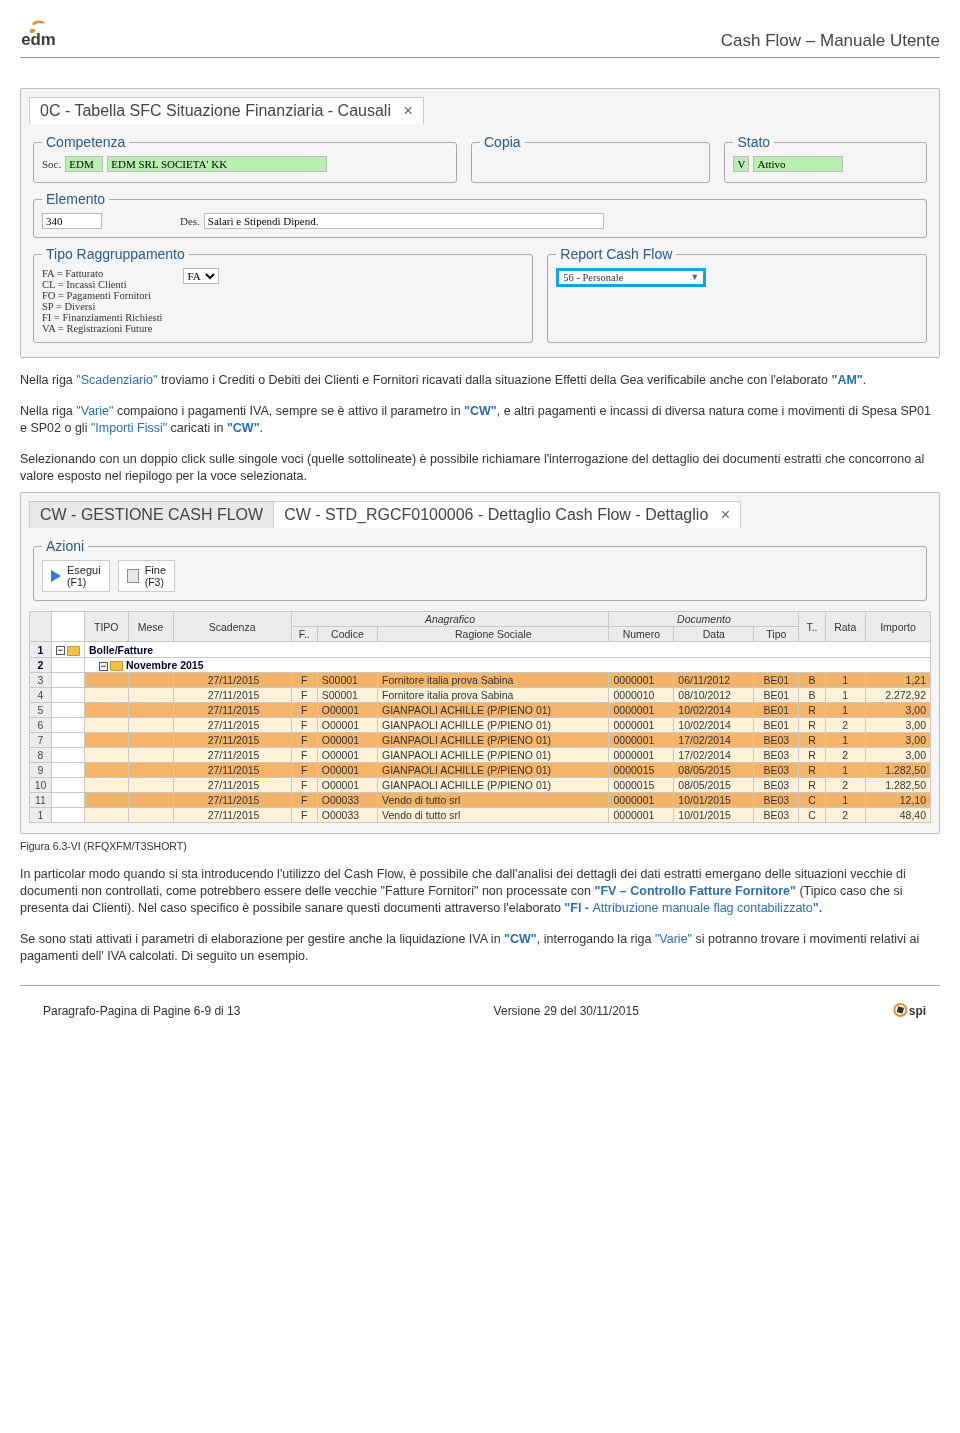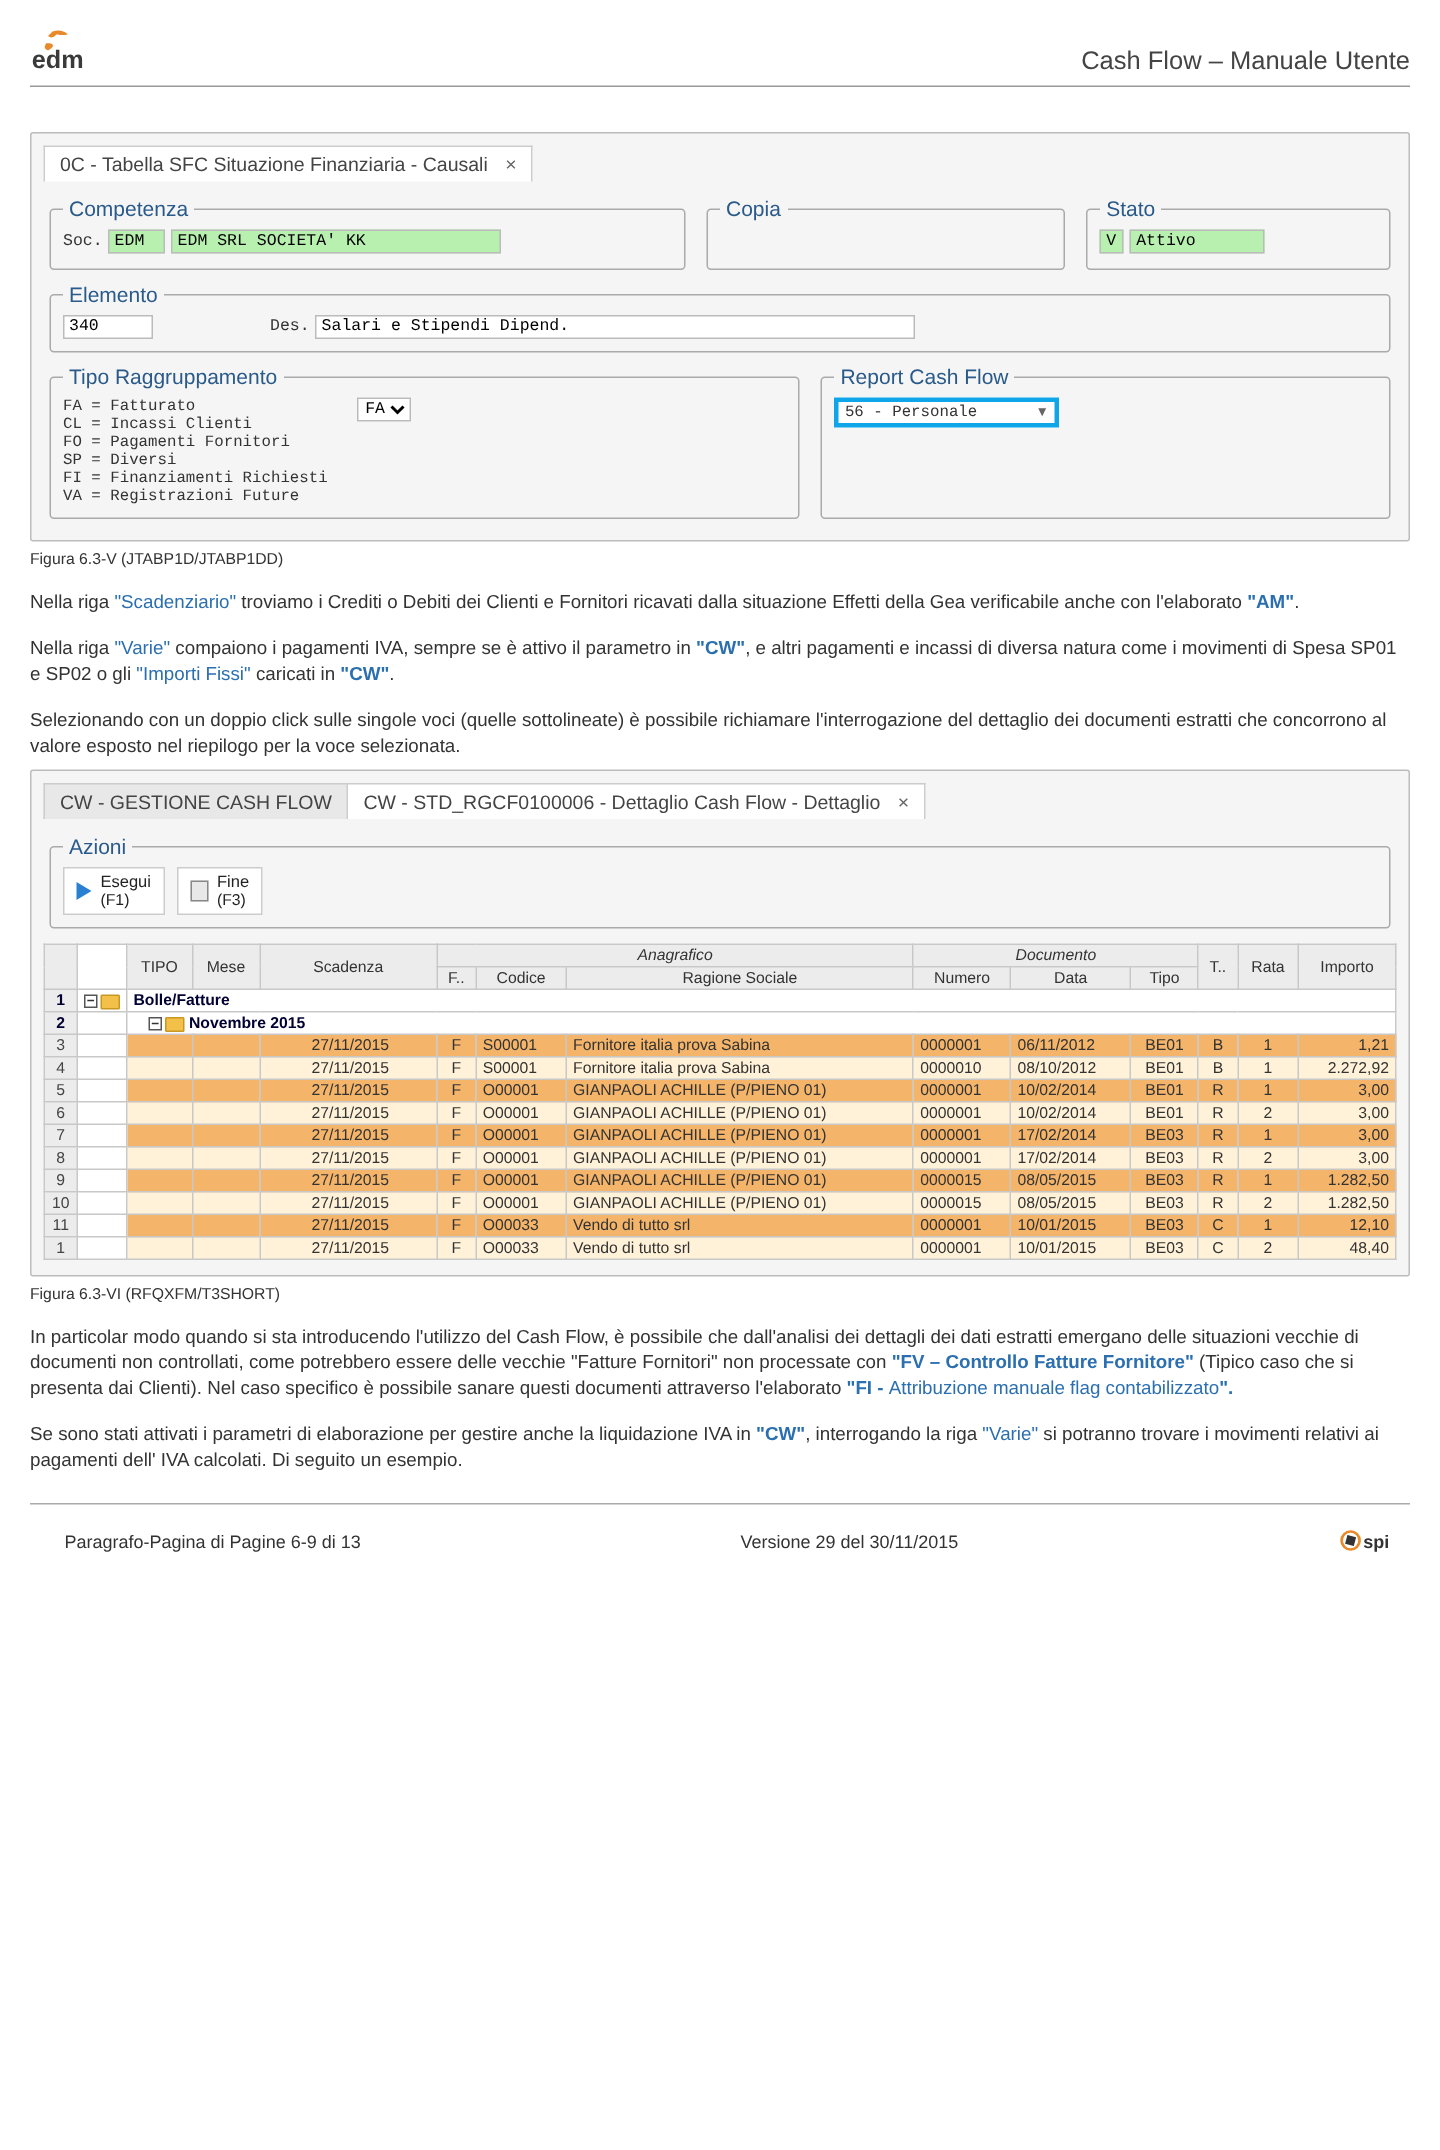--- a/index.html
+++ b/index.html
@@ -39,21 +39,21 @@
     border:1px solid #bcbcbc;
     border-radius:2px;
     background:#f5f5f5;
     padding:6px 8px 10px 8px;
     margin-bottom:4px;
   }
   .tab-strip {
     display:flex;
     align-items:center;
     gap:0;
-    font-size:13px;
+    font-size:16px;
     color:#444;
     padding:2px 0 6px 0;
   }
   .tab {
     padding:4px 10px;
     border:1px solid #ccc;
     border-bottom:none;
     background:#fff;
     margin-right:-1px;
   }
@@ -71,21 +71,21 @@
   .row { display:flex; gap:8px; flex-wrap:wrap; }
   .fld { display:flex; align-items:center; gap:4px; font-size:11px; color:#333;}
   input.txt {
     font-family: inherit; font-size:11px;
     padding:1px 3px;
     border:1px solid #bbb;
     background:#fff;
   }
   input.txt.green { background:#b8f0b0; }
   select.sel { font-size:11px; border:1px solid #bbb; background:#fff;}
-  .mono { font-family: Liberation Mono, monospace; font-size:11px;}
+  .mono { font-family: Liberation Serif, serif; font-size:11px;}
   .small { font-size:10.5px;}
   .caption { font-size:10.5px; color:#333; margin-top:6px;}
   .body-text { font-size:12.5px; line-height:1.35; margin:14px 0 8px 0; text-align: left; }
   .body-text b { font-weight:bold; }
   .blue { color:#2b6fb0; }
   .blue-b { color:#2b6fb0; font-weight:bold;}
   .grid-wrap { margin-top:10px;}
   .btn {
     display:inline-flex; align-items:center; gap:6px;
     border:1px solid #ccc; background:#fff; padding:3px 8px;
@@ -220,21 +220,20 @@
       </fieldset>
       <fieldset style="flex:1.2">
         <legend>Report Cash Flow</legend>
         <div class="rcf-box">
           <span class="mono small">56 - Personale</span>
           <span class="caret">▼</span>
         </div>
       </fieldset>
     </div>
   </div>
-  <div class="caption">Figura 6.3-V  (JTABP1D/JTABP1DD)</div>
 
   <p class="body-text">
     <span>Nella riga </span><span class="blue">"Scadenziario"</span><span> troviamo i Crediti o Debiti dei Clienti e Fornitori ricavati dalla situazione Effetti della Gea  verificabile anche con l'elaborato </span><b><span class="blue-b">"AM"</span></b><span>.</span>
   </p>
   <p class="body-text">
     <span>Nella riga </span><span class="blue">"Varie"</span><span> compaiono i pagamenti IVA, sempre se è attivo il parametro in </span><b><span class="blue-b">"CW"</span></b><span>, e altri pagamenti e incassi di diversa natura  come i movimenti di Spesa SP01 e SP02 o gli </span><span class="blue">"Importi Fissi"</span><span> caricati in </span><b><span class="blue-b">"CW"</span></b><span>.</span>
   </p>
   <p class="body-text">Selezionando con un doppio click sulle singole voci (quelle sottolineate) è possibile richiamare l'interrogazione del dettaglio dei documenti estratti che concorrono al valore esposto nel riepilogo per la voce selezionata.</p>
 
   <div class="panel">

